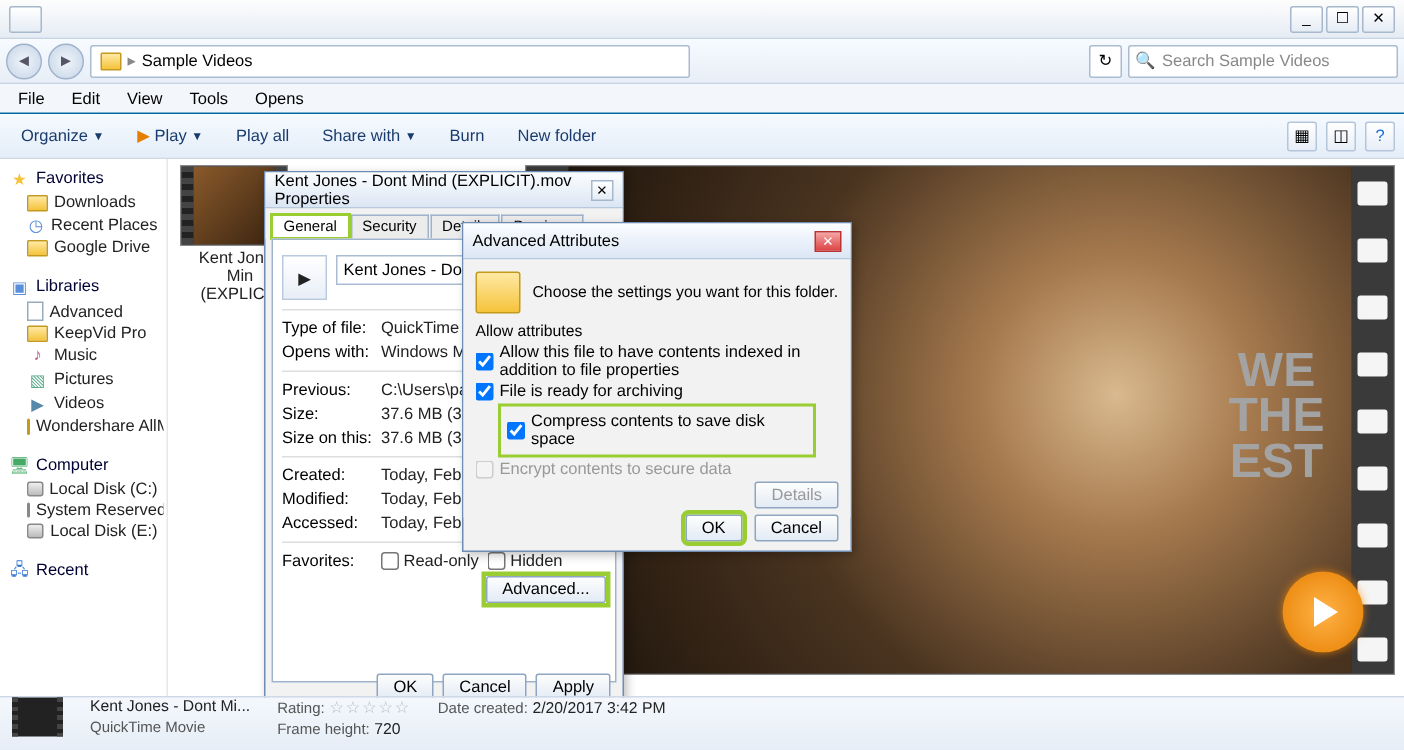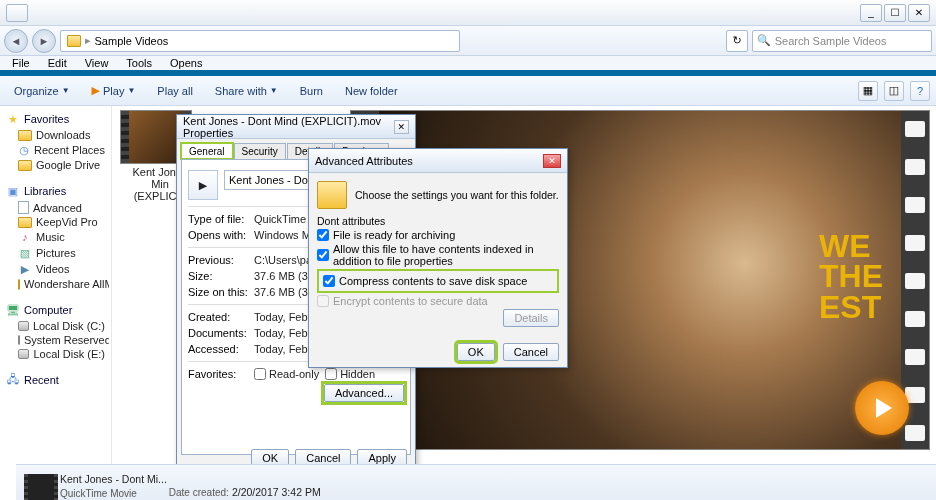--- a/index.html
+++ b/index.html
@@ -21,21 +21,21 @@
 .navbtn { width:24px; height:24px; border-radius:50%; background:radial-gradient(#f0f5fb,#c5d4e6); border:1px solid #9fb3cc; display:flex;align-items:center;justify-content:center;color:#556;}
 .breadcrumb { flex:0 0 auto; height:22px; border:1px solid #aabcd2; background:#fff; border-radius:2px; display:flex; align-items:center; padding:0 6px; gap:4px; min-width:400px;}
 .folder-icon{width:14px;height:12px;background:linear-gradient(#ffe9a3,#f5c33b);border:1px solid #c49a1e;border-radius:1px;display:inline-block;}
 .bc-sep{color:#888;}
 .addr-search{flex:1;}
 .addr-refresh{width:22px;height:22px;border:1px solid #aabcd2;background:#fff;border-radius:2px;display:flex;align-items:center;justify-content:center;}
 .searchbox{width:180px;height:22px;border:1px solid #aabcd2;background:#fff;border-radius:2px;display:flex;align-items:center;padding:0 4px;color:#888;}
 .searchbox .mag{margin-right:4px;}
 
 
-.menubar{height:20px;background:#f3f6fa;border-bottom:6px solid #0369a1;display:flex;align-items:center;padding:0 4px;gap:2px;}
+.menubar{height:20px;background:#f3f6fa;border-bottom:1px solid #0369a1;display:flex;align-items:center;padding:0 4px;gap:2px;}
 .menuitem{padding:2px 8px;}
 
 
 .toolbar{height:30px;background:linear-gradient(#f5faff,#e4edf8);border-bottom:1px solid #cdd9e9;display:flex;align-items:center;padding:0 6px;gap:6px;}
 .tbtn{padding:3px 8px;color:#1a3b6e;display:flex;align-items:center;gap:3px;}
 .tbtn .dd{font-size:8px;}
 .toolbar-spacer{flex:1;}
 .tb-icon{width:20px;height:20px;border:1px solid #b5c6dc;border-radius:2px;background:linear-gradient(#fff,#e8eef7);display:flex;align-items:center;justify-content:center;}
 
 
@@ -60,21 +60,21 @@
 .thumb::before{left:0;} .thumb::after{right:0;}
 .thumb-inner{position:absolute;left:8px;right:8px;top:0;bottom:0;background:linear-gradient(135deg,#8a5a2b,#3a2410);}
 .thumb-label{font-size:10px;text-align:center;margin-top:2px;color:#222;line-height:1.1;}
 
 
 .preview{position:absolute;top:4px;right:6px;width:580px;height:340px;background:#2b2b2b;border:1px solid #888;}
 .film-edge{position:absolute;top:0;bottom:0;width:28px;background:#3a3a3a;}
 .film-edge.left{left:0;} .film-edge.right{right:0;}
 .sprocket{position:absolute;left:4px;right:4px;height:16px;background:#f5f5f5;border-radius:2px;}
 .preview-img{position:absolute;left:28px;right:28px;top:0;bottom:0;background:radial-gradient(circle at 70% 45%, #d9b98f 0, #a67a4e 22%, #4a3420 55%, #1c130b 100%);}
-.preview-text{position:absolute;right:46px;top:120px;color:#eab308;font-weight:800;font-size:32px;line-height:0.95;font-family:Impact,Arial Black,sans-serif;text-align:left;white-space:pre;}
+.preview-text{position:absolute;right:46px;top:120px;color:#a3a3a3;font-weight:800;font-size:32px;line-height:0.95;font-family:Impact,Arial Black,sans-serif;text-align:center;white-space:pre;}
 .playbadge{position:absolute;right:20px;bottom:14px;width:54px;height:54px;border-radius:50%;background:radial-gradient(#ffb347,#e67e00);display:flex;align-items:center;justify-content:center;box-shadow:0 0 6px rgba(255,140,0,.7);}
 .playbadge::after{content:"";border-left:16px solid #fff;border-top:10px solid transparent;border-bottom:10px solid transparent;margin-left:4px;}
 
 
 .dialog{position:absolute;border:1px solid #6d8db5;background:#f2f2f2;box-shadow:2px 2px 6px rgba(0,0,0,.25);}
 .props{left:176px;top:114px;width:240px;height:360px;}
 .dlg-title{height:24px;background:linear-gradient(#fcfdff,#dbe6f4);border-bottom:1px solid #b8c9de;display:flex;align-items:center;padding:0 6px;font-size:11px;color:#000;}
 .dlg-title .dlg-spacer{flex:1;}
 .dlg-close{width:18px;height:14px;border:1px solid #a8b8cc;background:linear-gradient(#fff,#e5ecf4);font-size:9px;text-align:center;line-height:12px;}
 .tabs{display:flex;padding:4px 4px 0;background:#f2f2f2;}
@@ -94,28 +94,28 @@
 .dlg-buttons{position:absolute;bottom:6px;right:8px;display:flex;gap:6px;}
 .adv-hl{outline:3px solid #9acd32;outline-offset:0px;display:inline-block;}
 
 
 .advdlg{left:308px;top:148px;width:260px;height:220px;}
 .advbody{background:#f2f2f2;padding:8px;height:172px;position:relative;}
 .adv-icon{width:30px;height:28px;background:linear-gradient(#ffe9a3,#f5c33b);border:1px solid #c49a1e;border-radius:2px;display:inline-block;vertical-align:middle;}
 .fieldset-label{font-size:10.5px;color:#000;margin:6px 0 2px;}
 .chkrow{display:flex;align-items:center;gap:4px;margin:2px 0;font-size:10.5px;}
 .chkrow input{width:12px;height:12px;}
-.hlbox{border:2px solid #9acd32;padding:2px 4px;margin:2px 0;}
+.hlbox{border:2px solid #9acd32;padding:2px 4px;margin:2px 15px;}
 .disabled{color:#999;}
 .adv-buttons{position:absolute;bottom:6px;right:8px;display:flex;gap:8px;}
 .adv-title{background:linear-gradient(#fcfdff,#dbe6f4);}
 .adv-title .dlg-close{background:linear-gradient(#f6a5a5,#d44);border-color:#b33;color:#fff;}
 
 
-.status{position:absolute;left:16px;right:0;bottom:0;height:36px;background:linear-gradient(#f4f8fd,#e6edf6);border-top:1px solid #cdd9e9;display:flex;align-items:flex-end;padding:0 8px;gap:2px;}
+.status{position:absolute;left:0;right:0;bottom:0;height:36px;background:linear-gradient(#f4f8fd,#e6edf6);border-top:1px solid #cdd9e9;display:flex;align-items:flex-start;padding:0 8px;gap:18px;}
 .status .sthumb{width:34px;height:26px;background:#222;position:relative;}
 .status .sthumb::before,.status .sthumb::after{content:"";position:absolute;top:0;bottom:0;width:4px;background:repeating-linear-gradient(#444 0,#444 3px,#222 3px,#222 6px);}
 .status .sthumb::before{left:0;} .status .sthumb::after{right:0;}
 .st-col{display:flex;flex-direction:column;justify-content:center;line-height:1.3;}
 .st-label{color:#555;font-size:10px;}
 .st-val{color:#222;font-size:10.5px;}
 .stars{color:#bbb;letter-spacing:1px;}
 </style>
 </head>
 <body>
@@ -337,21 +337,21 @@
     <div class="prow">
         <div class="plabel">Size on this:</div>
         <div class="pval">37.6 MB (39,530,496 by</div>
       </div>
     <div class="psep"></div>
     <div class="prow">
         <div class="plabel">Created:</div>
         <div class="pval">Today, February 20, 201</div>
       </div>
     <div class="prow">
-        <div class="plabel">Documents:</div>
+        <div class="plabel">Modified:</div>
         <div class="pval">Today, February 20, 201</div>
       </div>
     <div class="prow">
         <div class="plabel">Accessed:</div>
         <div class="pval">Today, February 20, 2017</div>
       </div>
     <div class="psep"></div>
     <div class="prow" style="align-items:center">
       <div class="plabel">Favorites:</div>
       <label class="chk">
@@ -378,28 +378,28 @@
   <div class="dlg-title adv-title">
     <span>Advanced Attributes</span>
     <span class="dlg-spacer"></span>
     <span class="dlg-close">✕</span>
   </div>
   <div class="advbody">
     <div style="display:flex;gap:8px;align-items:center;margin-bottom:6px">
       <span class="adv-icon"></span>
       <span style="font-size:10.5px">Choose the settings you want for this folder.</span>
     </div>
-    <div class="fieldset-label">Dont attributes</div>
+    <div class="fieldset-label">Allow attributes</div>
+    <label class="chkrow">
+        <input type="checkbox" checked="" style="">
+        <span>Allow this file to have contents indexed in addition to file properties</span>
+      </label>
     <label class="chkrow">
         <input type="checkbox" checked="" style="">
         <span>File is ready for archiving</span>
-      </label>
-    <label class="chkrow">
-        <input type="checkbox" checked="" style="">
-        <span>Allow this file to have contents indexed in addition to file properties</span>
       </label>
     <div class="hlbox">
       <label class="chkrow">
           <input type="checkbox" checked="" style="">
           <span>Compress contents to save disk space</span>
         </label>
     </div>
     <label class="chkrow disabled">
         <input type="checkbox" disabled="" style="">
         <span>Encrypt contents to secure data</span>
@@ -412,15 +412,19 @@
   </div>
 </div>
 
 <div class="status">
   <div class="sthumb"></div>
   <div class="st-col">
     <div class="st-val">Kent Jones - Dont Mi...</div>
     <div class="st-label">QuickTime Movie</div>
   </div>
   <div class="st-col">
+    <div><span class="st-label">Rating:</span> <span class="stars">☆☆☆☆☆</span></div>
+    <div><span class="st-label">Frame height:</span> <span class="st-val">720</span></div>
+  </div>
+  <div class="st-col">
     <div><span class="st-label">Date created:</span> <span class="st-val">2/20/2017 3:42 PM</span></div>
   </div>
 </div>
 
 </body></html>

